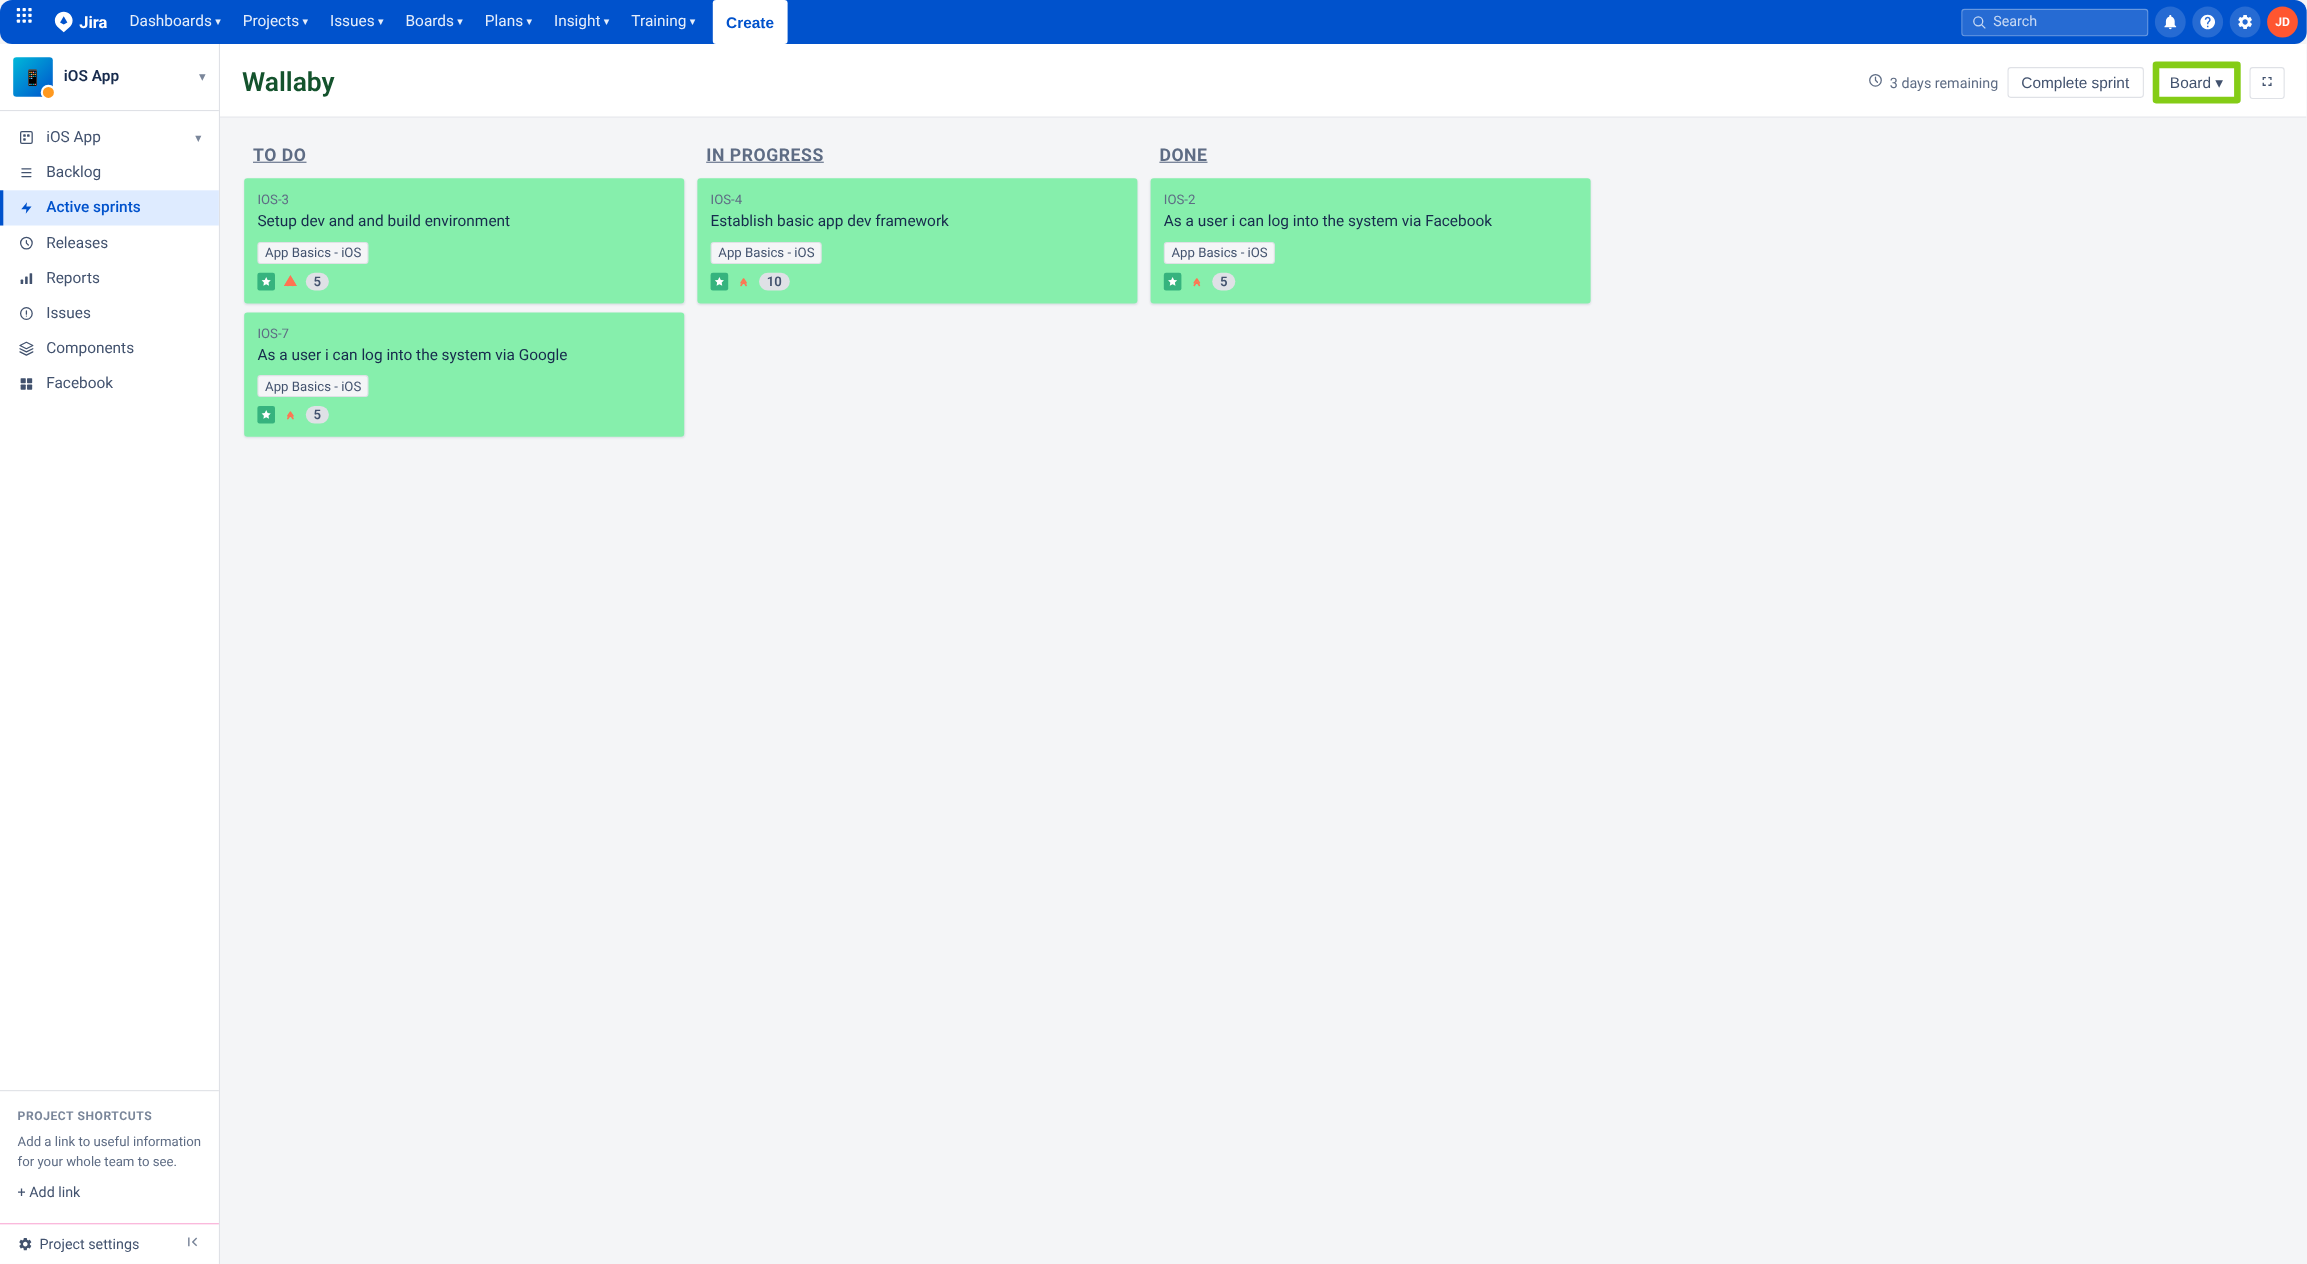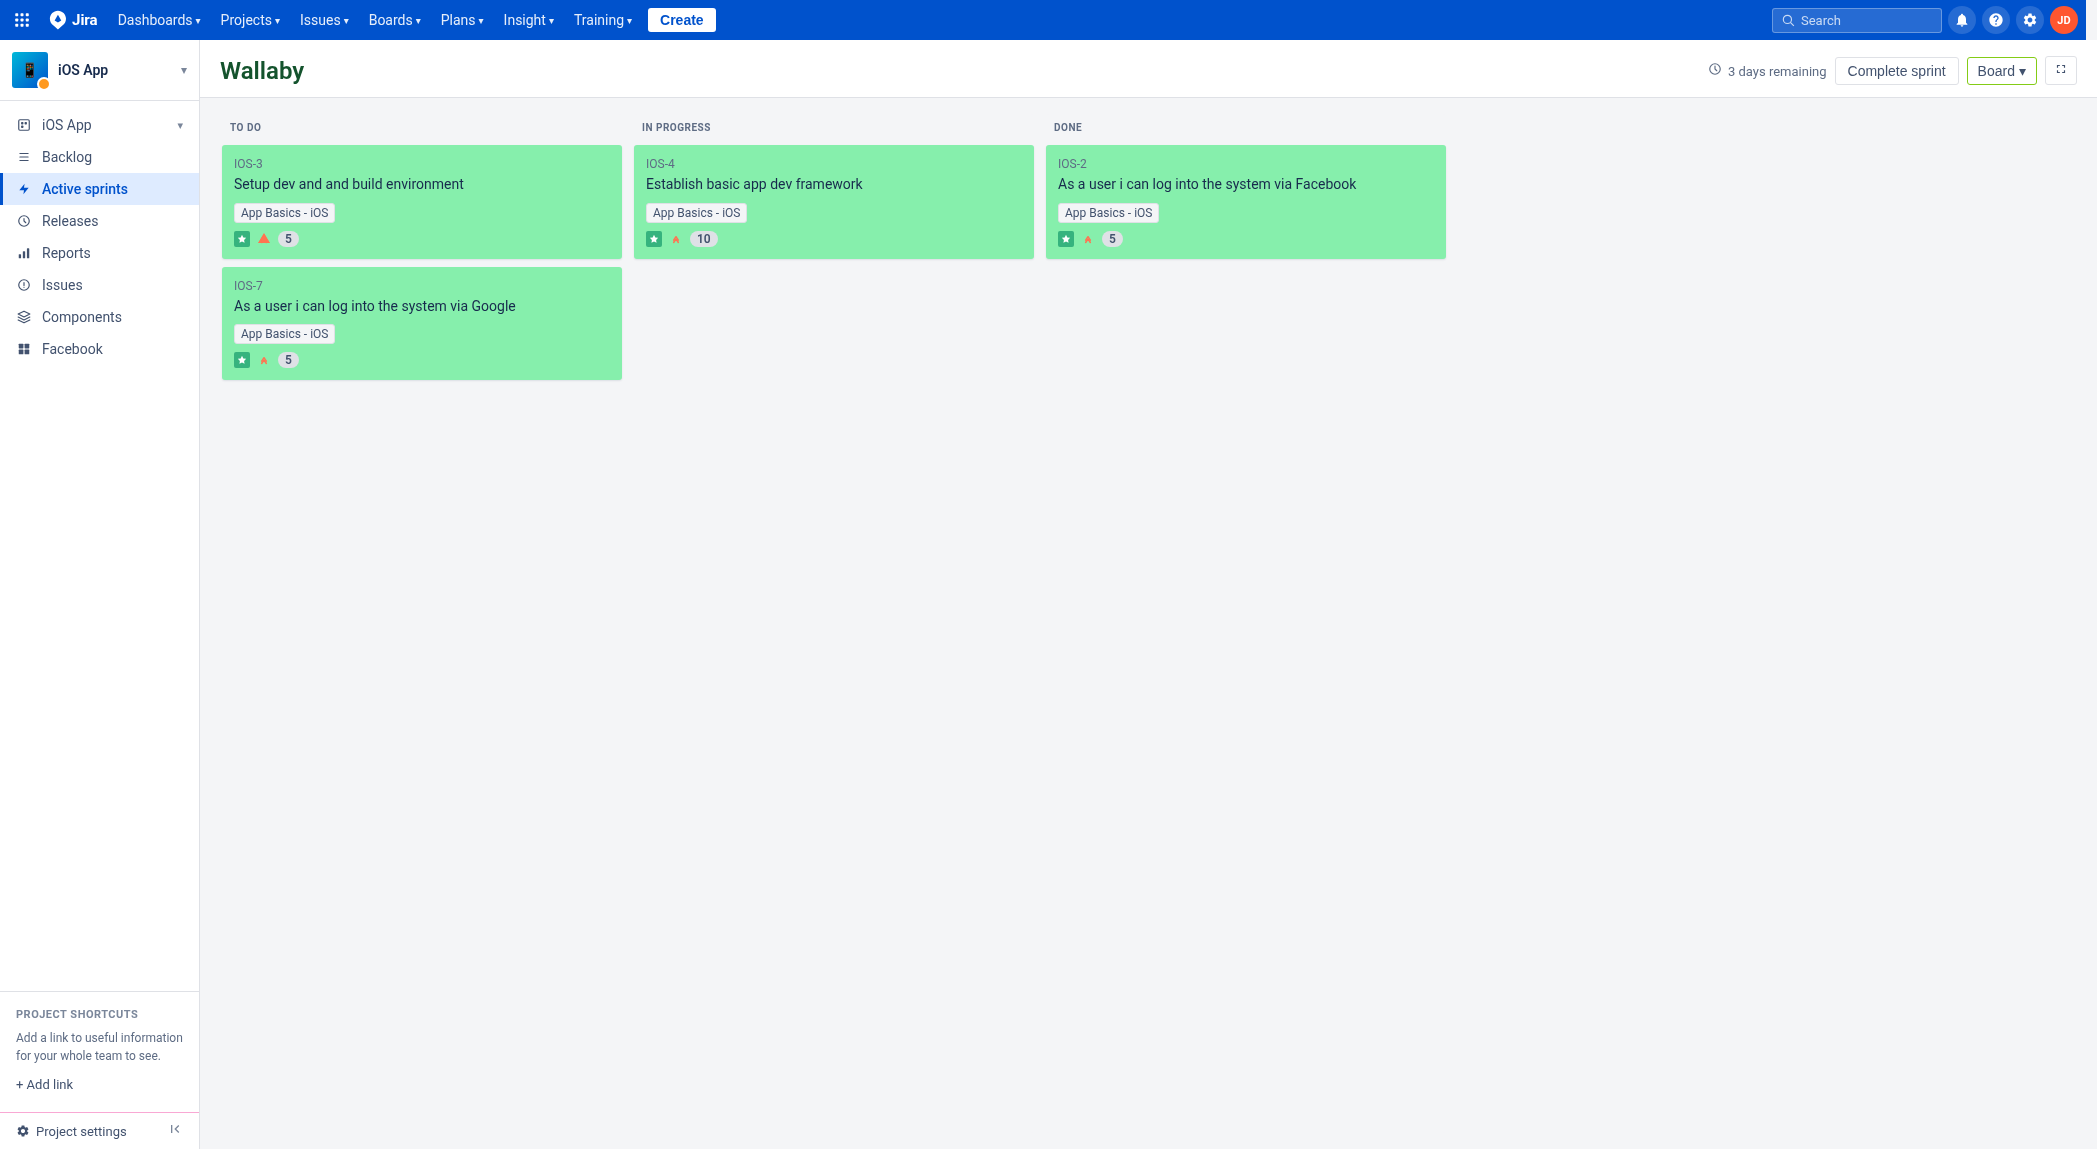--- a/index.html
+++ b/index.html
@@ -2,27 +2,27 @@
 <html><head>
   <meta charset="utf-8">
   <style>
     * { box-sizing: border-box; margin: 0; padding: 0; }
     body { font-family: -apple-system, BlinkMacSystemFont, 'Segoe UI', Roboto, sans-serif; background: #f4f5f7; color: #172b4d; font-size: 14px; }
 
     
     .topnav {
       background: #0052cc;
       display: flex;
-      align-items: center;
       height: 40px;
       padding: 0 8px;
       gap: 4px;
       position: fixed;
-      top: 0; left: 0; right: 11px;
+      top: 0; left: 0; right: 0;
       z-index: 100;
+      border-radius: 11px;
     }
     .topnav-logo {
       display: flex; align-items: center; gap: 4px;
       color: white; font-weight: bold; font-size: 15px;
       padding: 0 8px;
       cursor: pointer;
     }
     .topnav-logo svg { width: 20px; height: 20px; }
     .topnav-apps-icon {
       color: rgba(255,255,255,0.8);
@@ -239,21 +239,21 @@
       border: 1px solid #dfe1e6;
       border-radius: 3px;
       padding: 5px 12px;
       font-size: 14px;
       color: #42526e;
       cursor: pointer;
       font-weight: 500;
     }
     .board-dropdown-btn {
       background: white;
-      border: 1px solid #84cc16;
+      border: 6px solid #84cc16;
       border-radius: 3px;
       padding: 5px 10px;
       font-size: 14px;
       color: #42526e;
       cursor: pointer;
       display: flex; align-items: center; gap: 4px;
     }
     .expand-icon-btn {
       background: white;
       border: 1px solid #dfe1e6;
@@ -296,25 +296,26 @@
       min-width: 280px;
       max-width: 400px;
       background: #f4f5f7;
       border-radius: 3px;
       margin: 0 6px;
       display: flex;
       flex-direction: column;
     }
     .column-header {
       padding: 8px 8px 12px;
-      font-size: 10px;
+      font-size: 16px;
       font-weight: 700;
       color: #5e6c84;
       text-transform: uppercase;
       letter-spacing: 0.5px;
+      text-decoration: underline;
     }
     .column-cards {
       display: flex;
       flex-direction: column;
       gap: 8px;
       flex: 1;
     }
 
     
     .card {

